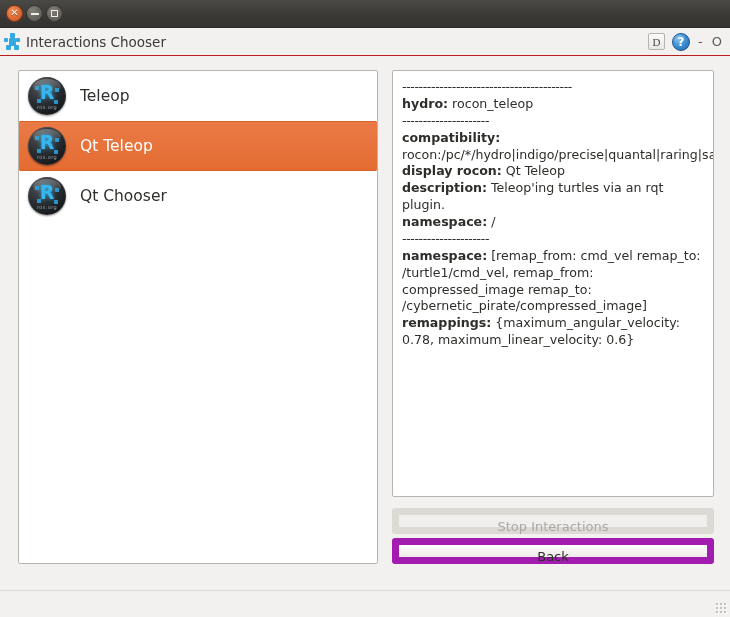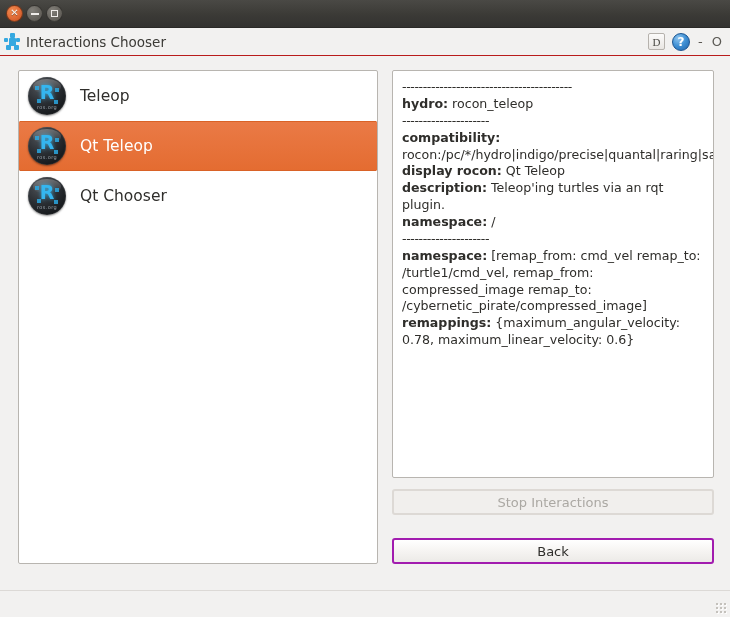--- a/index.html
+++ b/index.html
@@ -239,32 +239,32 @@
 
   .btn-row { margin-top: 11px; }
   .gbtn {
     display: block;
     width: 100%;
     height: 26px;
     border-radius: 3px;
     font-size: 13px;
     text-align: center;
     line-height: 24px;
-    border: 2px solid #a21caf;
+    border: 7px solid #a21caf;
   }
   .gbtn.enabled {
     background: linear-gradient(to bottom, #ffffff 0%, #f6f4f2 50%, #eceae7 100%);
     color: #2f2e2b;
   }
   .gbtn.disabled {
     background: #f1efed;
     border-color: #ddd9d5;
     color: #aba8a3;
   }
-  .btn-row + .btn-row { margin-top: 23px; }
+  .btn-row + .btn-row { margin-top: 4px; }
 
   
   .statusbar {
     flex: 0 0 27px;
     height: 27px;
     border-top: 1px solid #dcd9d6;
     background: #f2f1f0;
     position: relative;
   }
   .grip {

